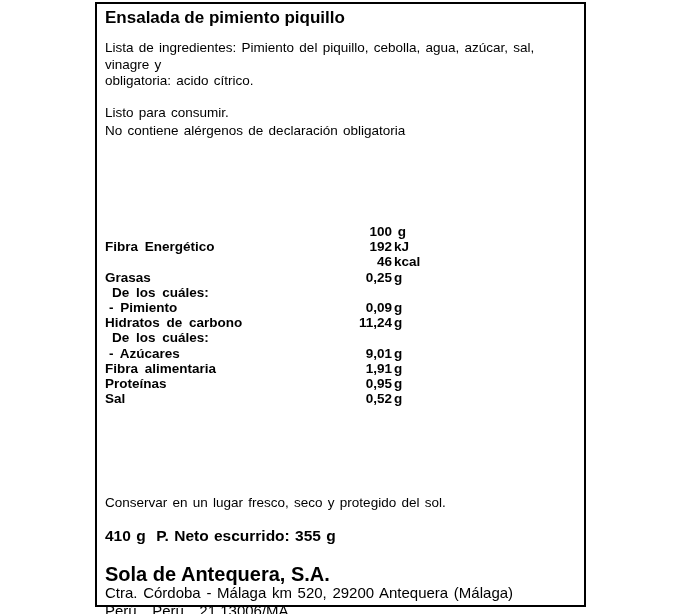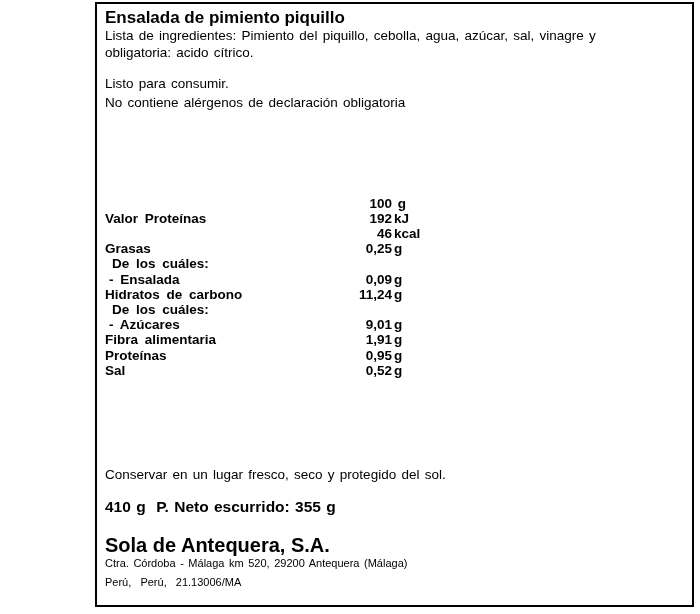--- a/index.html
+++ b/index.html
@@ -7,41 +7,41 @@
     width: 700px; height: 614px;
     background: #ffffff;
     font-family: "Liberation Sans", sans-serif;
     color: #000000;
     overflow: hidden;
     position: relative;
   }
   .label-box {
     position: absolute;
     left: 95px; top: 2px;
-    width: 599px; height: 605px;
+    width: 491px; height: 605px;
     border: 2px solid #000000;
     background: #ffffff;
   }
   .inner {
     padding: 2px 6px 0 8px;
   }
   .title {
     font-size: 17px;
     font-weight: bold;
     line-height: 20px;
     margin-top: 2px;
     white-space: pre-wrap;
   }
   .body-text {
     font-size: 13.5px;
     line-height: 16.5px;
     white-space: pre-wrap;
     word-spacing: 1.5px;
   }
-  .ingredients { margin-top: 0px; }
+  .ingredients { margin-top: 12px; }
   .ready { margin-top: 15px; }
   .allergen { margin-top: 1px; line-height: 17px; }
 
   .nutrition {
     margin-top: 85px;
     font-size: 13.5px;
     line-height: 15.2px;
     font-weight: bold;
   }
   .nrow { display: flex; }
@@ -73,21 +73,21 @@
     word-spacing: 1px;
   }
   .maker-name {
     margin-top: 20px;
     font-size: 20px;
     font-weight: bold;
     line-height: 18px;
     white-space: pre-wrap;
   }
   .maker-line {
-    font-size: 11px;
+    font-size: 15px;
     line-height: 17.5px;
     margin-top: 1px;
     white-space: pre-wrap;
     word-spacing: 1.5px;
   }
 </style>
 </head>
 <body>
 
 <div class="label-box">
@@ -106,21 +106,21 @@
 
     <div class="nutrition">
 
       <div class="nrow">
         <span class="nlabel"></span>
         <span class="nnum">100</span>
         <span class="nunit"> g</span>
       </div>
 
       <div class="nrow">
-        <span class="nlabel">Valor Proteínas</span>
+        <span class="nlabel">Fibra Energético</span>
         <span class="nnum">192</span>
         <span class="nunit">kJ</span>
       </div>
 
       <div class="nrow">
         <span class="nlabel"></span>
         <span class="nnum">46</span>
         <span class="nunit">kcal</span>
       </div>
 
@@ -130,21 +130,21 @@
         <span class="nunit">g</span>
       </div>
 
       <div class="nrow">
         <span class="nlabel ind-mid">De los cuáles:</span>
         <span class="nnum"></span>
         <span class="nunit"></span>
       </div>
 
       <div class="nrow">
-        <span class="nlabel ind-dash">- Ensalada</span>
+        <span class="nlabel ind-dash">- Pimiento</span>
         <span class="nnum">0,09</span>
         <span class="nunit">g</span>
       </div>
 
       <div class="nrow">
         <span class="nlabel">Hidratos de carbono</span>
         <span class="nnum">11,24</span>
         <span class="nunit">g</span>
       </div>
 

